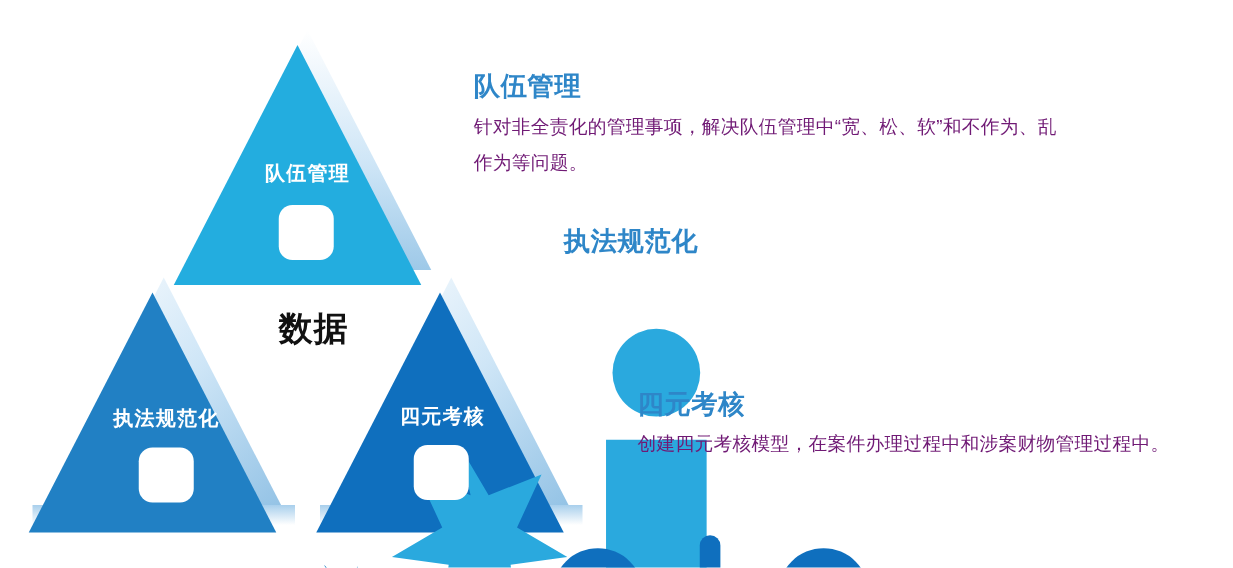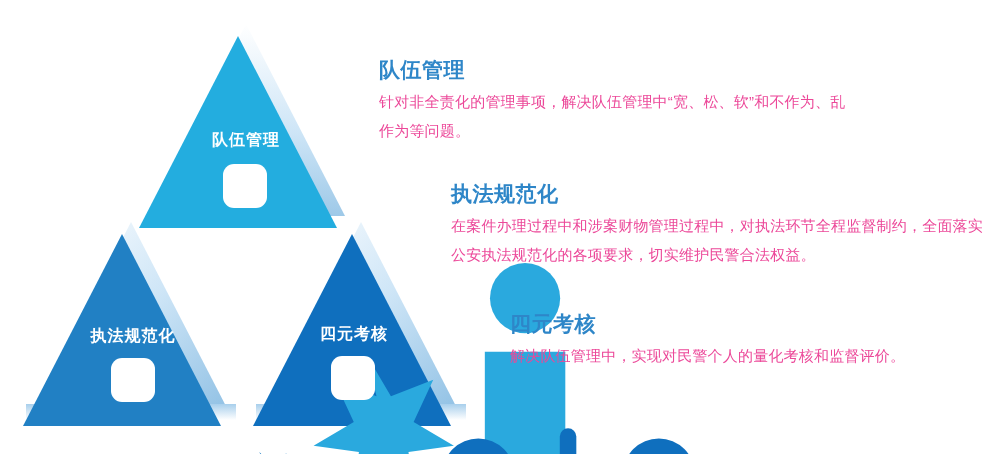--- a/index.html
+++ b/index.html
@@ -86,21 +86,21 @@
     margin: 0 0 5px 0;
     font-size: 21px;
     font-weight: bold;
     color: #2e86c8;
     line-height: 1.15;
     letter-spacing: 0.5px;
   }
   .section p {
     margin: 0;
     font-size: 15px;
-    color: #ec4899;
+    color: #701a75;
     line-height: 1.95;
     letter-spacing: 0.2px;
   }
   #section-1 { left: 379px; top: 58px;  width: 480px; }
   #section-2 { left: 451px; top: 182px; width: 535px; }
   #section-3 { left: 510px; top: 312px; width: 476px; }
 </style>
 </head>
 <body>
 
@@ -172,33 +172,33 @@
         <circle cx="13.5" cy="11.5" r="3.5"></circle>
         <path d="M13.5 16.3c-3.2 0-4.6 1.6-5.2 4.6l-1 5.3h2.7l0.5 10.3h6l0.5-10.3h2.7l-1-5.3c-0.6-3-2-4.6-5.2-4.6z"></path>
         <rect x="21.4" y="7" width="1.6" height="30" rx="0.8"></rect>
         <circle cx="31" cy="11.5" r="3.5"></circle>
         <path d="M27.1 16.5h7.8v10.2h-2.1v9.8h-1.8v-9.8h-0.1v9.8h-1.8v-9.8h-2z"></path>
       </g>
     </svg>
   </div>
 
   <div id="center-text">
+    <span>数据</span>
   </div>
 </div>
 
 <div id="sections">
 
   <div class="section" id="section-1">
     <h2>队伍管理</h2>
     <p>针对非全责化的管理事项，解决队伍管理中“宽、松、软”和不作为、乱作为等问题。</p>
   </div>
 
   <div class="section" id="section-2">
     <h2>执法规范化</h2>
-    <p>在案件办理过程中和涉案财物管理过程中，对执法环节全程监督制约，全面落实公安执法规范化的各项要求，切实维护民警合法权益。</p>
   </div>
 
   <div class="section" id="section-3">
     <h2>四元考核</h2>
-    <p>解决队伍管理中，实现对民警个人的量化考核和监督评价。</p>
+    <p>创建四元考核模型，在案件办理过程中和涉案财物管理过程中。</p>
   </div>
 
 </div>
 
 </body></html>

